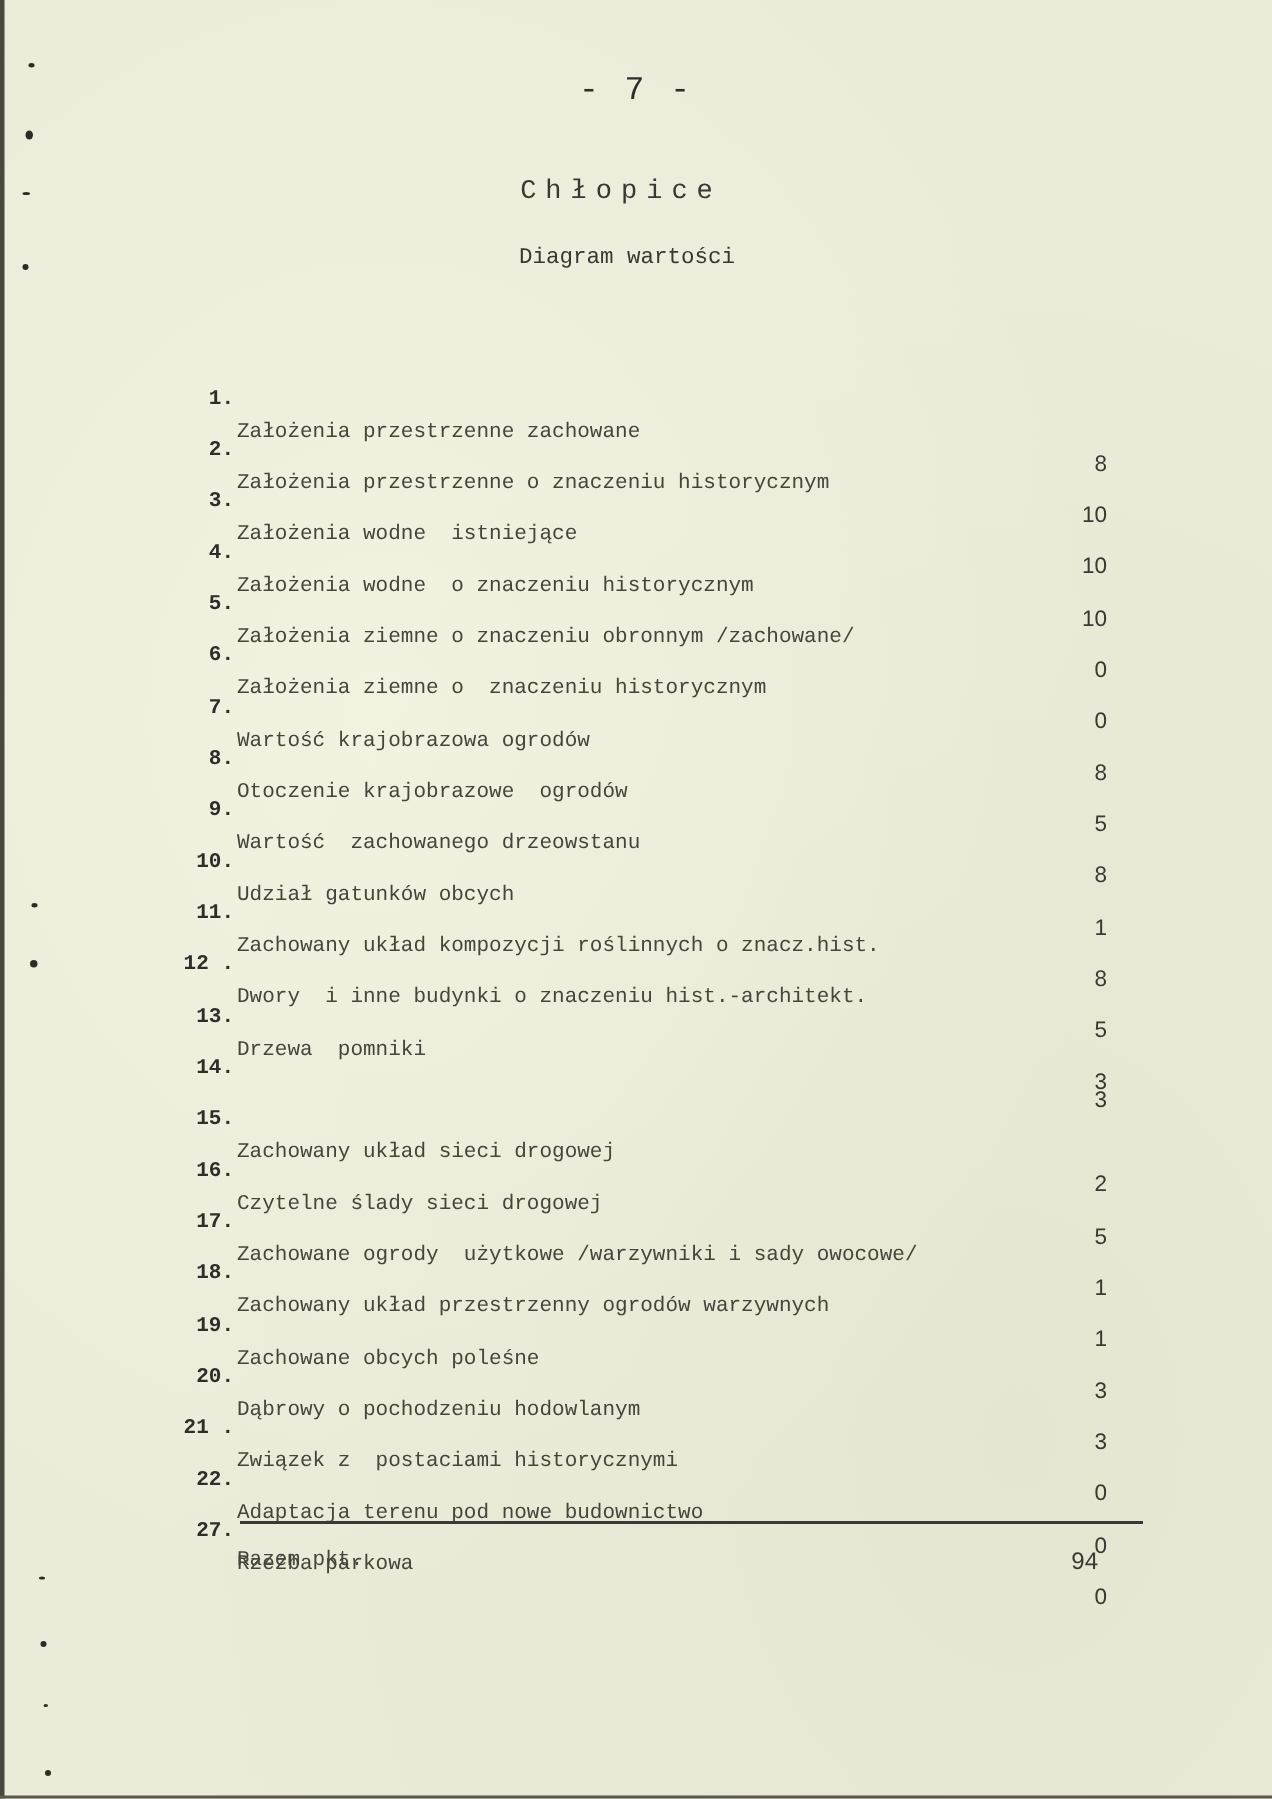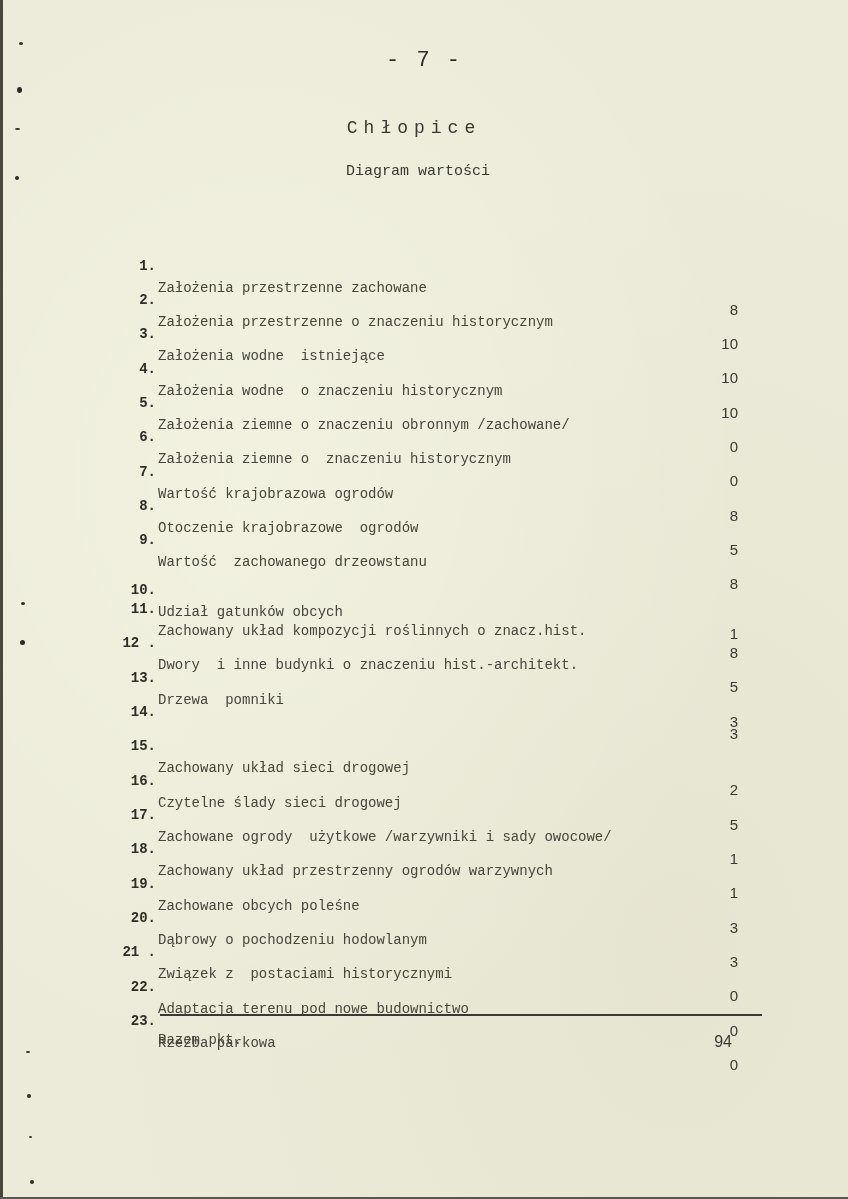--- a/index.html
+++ b/index.html
@@ -195,21 +195,21 @@
     <div class="row" style="top:240px;">
       <span class="num">8.</span>
       <span class="label">Otoczenie krajobrazowe  ogrodów</span>
       <span class="value">5</span>
     </div>
     <div class="row" style="top:274px;">
       <span class="num">9.</span>
       <span class="label">Wartość  zachowanego drzeowstanu</span>
       <span class="value">8</span>
     </div>
-    <div class="row" style="top:324px;">
+    <div class="row" style="top:309px;">
       <span class="num">10.</span>
       <span class="label">Udział gatunków obcych</span>
       <span class="value">1</span>
     </div>
     <div class="row" style="top:343px;">
       <span class="num">11.</span>
       <span class="label">Zachowany układ kompozycji roślinnych o znacz.hist.</span>
       <span class="value">8</span>
     </div>
     <div class="row" style="top:377px;">
@@ -260,21 +260,21 @@
       <span class="num">21 .</span>
       <span class="label">Związek z  postaciami historycznymi</span>
       <span class="value">0</span>
     </div>
     <div class="row" style="top:721px;">
       <span class="num">22.</span>
       <span class="label">Adaptacja terenu pod nowe budownictwo</span>
       <span class="value">0</span>
     </div>
     <div class="row" style="top:755px;">
-      <span class="num">23.</span>
+      <span class="num">27.</span>
       <span class="label">Rzeźba parkowa</span>
       <span class="value">0</span>
     </div>
   </div>
 
   <div class="rule"></div>
   <div class="total-label">Razem pkt.</div>
   <div class="total-value">94</div>
 </div>
 

